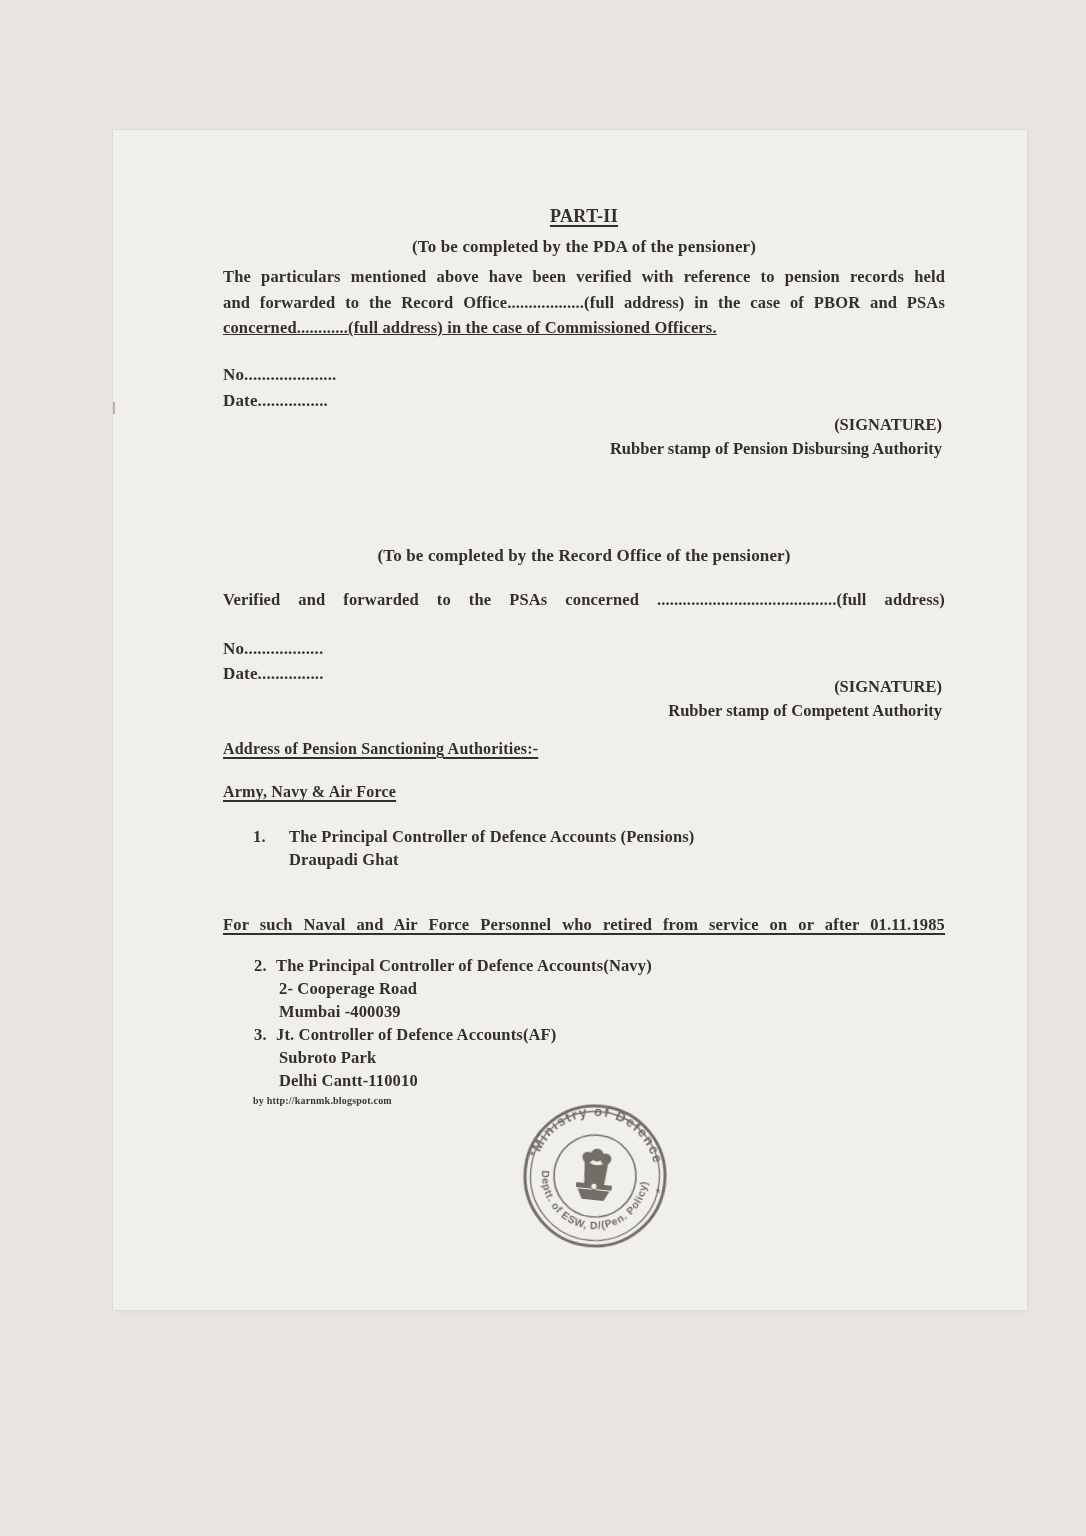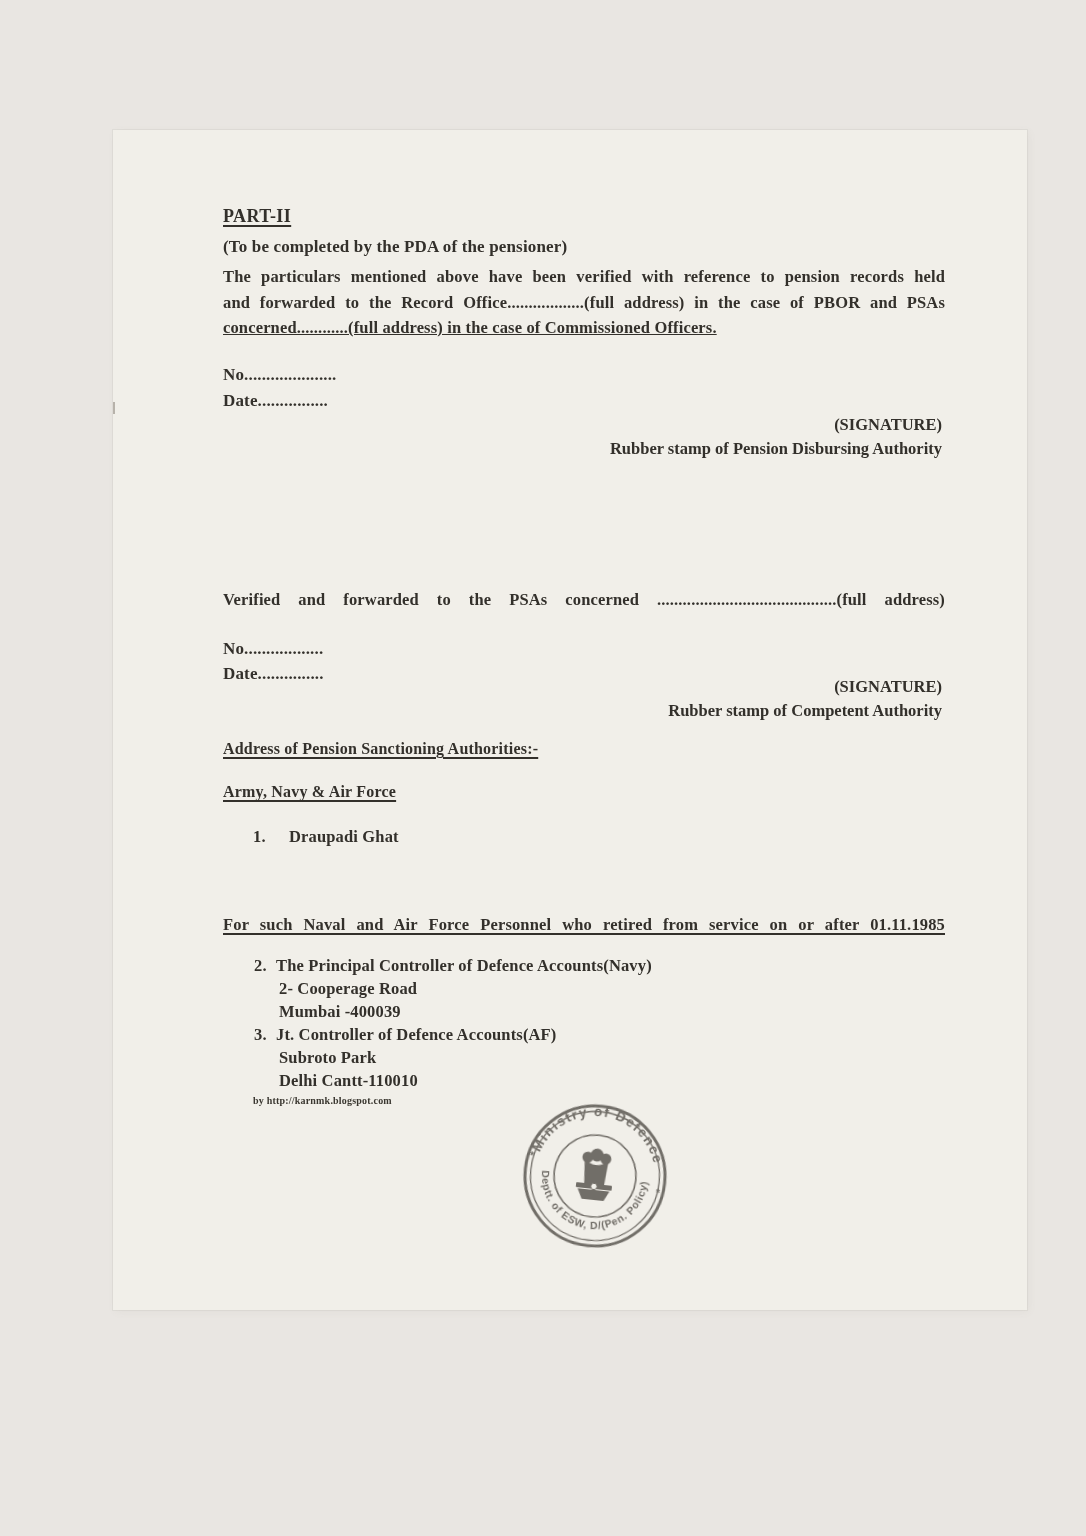--- a/index.html
+++ b/index.html
@@ -12,21 +12,21 @@
   }
   .canvas{position:relative;width:1086px;height:1536px;background:#e9e6e2;}
   .paper{
     position:absolute;left:113px;top:130px;width:914px;height:1180px;
     background:#f1efe9;
     box-shadow:0 0 0 1px rgba(120,115,105,0.08), 2px 2px 8px rgba(120,115,105,0.06);
   }
   .abs{position:absolute;}
   .col{left:110px;width:722px;}
   .txt{font-size:17px;font-weight:600;letter-spacing:.15px;line-height:25px;white-space:nowrap;}
-  .center{text-align:left;}
+  .center{text-align:center;}
   .title{font-size:18px;font-weight:700;letter-spacing:.4px;}
   .u{text-decoration:underline;text-decoration-thickness:1.8px;text-underline-offset:3px;}
   .jline{
     font-size:16.5px;font-weight:600;letter-spacing:.15px;line-height:25.5px;
     text-align:justify;text-align-last:justify;
   }
   .para-last{font-size:16.5px;font-weight:600;letter-spacing:.15px;line-height:25.5px;text-decoration:underline;}
   .sig{width:360px;text-align:right;font-size:16.5px;font-weight:600;line-height:24px;}
   .sig3{width:300px;}
   .heading{font-size:16px;font-weight:700;letter-spacing:.2px;}
@@ -58,20 +58,21 @@
     </div>
 
     <div class="abs txt" style="left:110px;top:232px">No.....................</div>
     <div class="abs txt" style="left:110px;top:258px">Date................</div>
 
     <div class="abs sig" style="right:85px;top:283px">
       <div>(SIGNATURE)</div>
       <div>Rubber stamp of Pension Disbursing Authority</div>
     </div>
 
+    <div class="abs col center txt" style="top:413px">(To be completed by the Record Office of the pensioner)</div>
 
     <div class="abs col jline" style="top:457px">Verified and forwarded to the PSAs concerned ..........................................(full address)</div>
 
     <div class="abs txt" style="left:110px;top:506px">No..................</div>
     <div class="abs txt" style="left:110px;top:531px">Date...............</div>
 
     <div class="abs sig sig3" style="right:85px;top:545px">
       <div>(SIGNATURE)</div>
       <div>Rubber stamp of Competent Authority</div>
     </div>
@@ -79,20 +80,21 @@
     <div class="abs heading" style="left:110px;top:610px">
       <span class="u">Address of Pension Sanctioning Authorities:-</span>
     </div>
     <div class="abs heading" style="left:110px;top:653px">
       <span class="u">Army, Navy &amp; Air Force</span>
     </div>
 
     <div class="abs item" style="left:140px;top:695px;width:650px">
       <div class="numcol">1.</div>
       <div>
+        <div>The Principal Controller of Defence Accounts (Pensions)</div>
         <div>Draupadi Ghat</div>
       </div>
     </div>
 
     <div class="abs col jline u" style="top:782px;font-weight:700">For such Naval and Air Force Personnel who retired from service on or after 01.11.1985</div>
 
     <div class="abs item" style="left:141px;top:824px;width:650px">
       <div class="numcol2">2.</div>
       <div>
         <div>The Principal Controller of Defence Accounts(Navy)</div>

